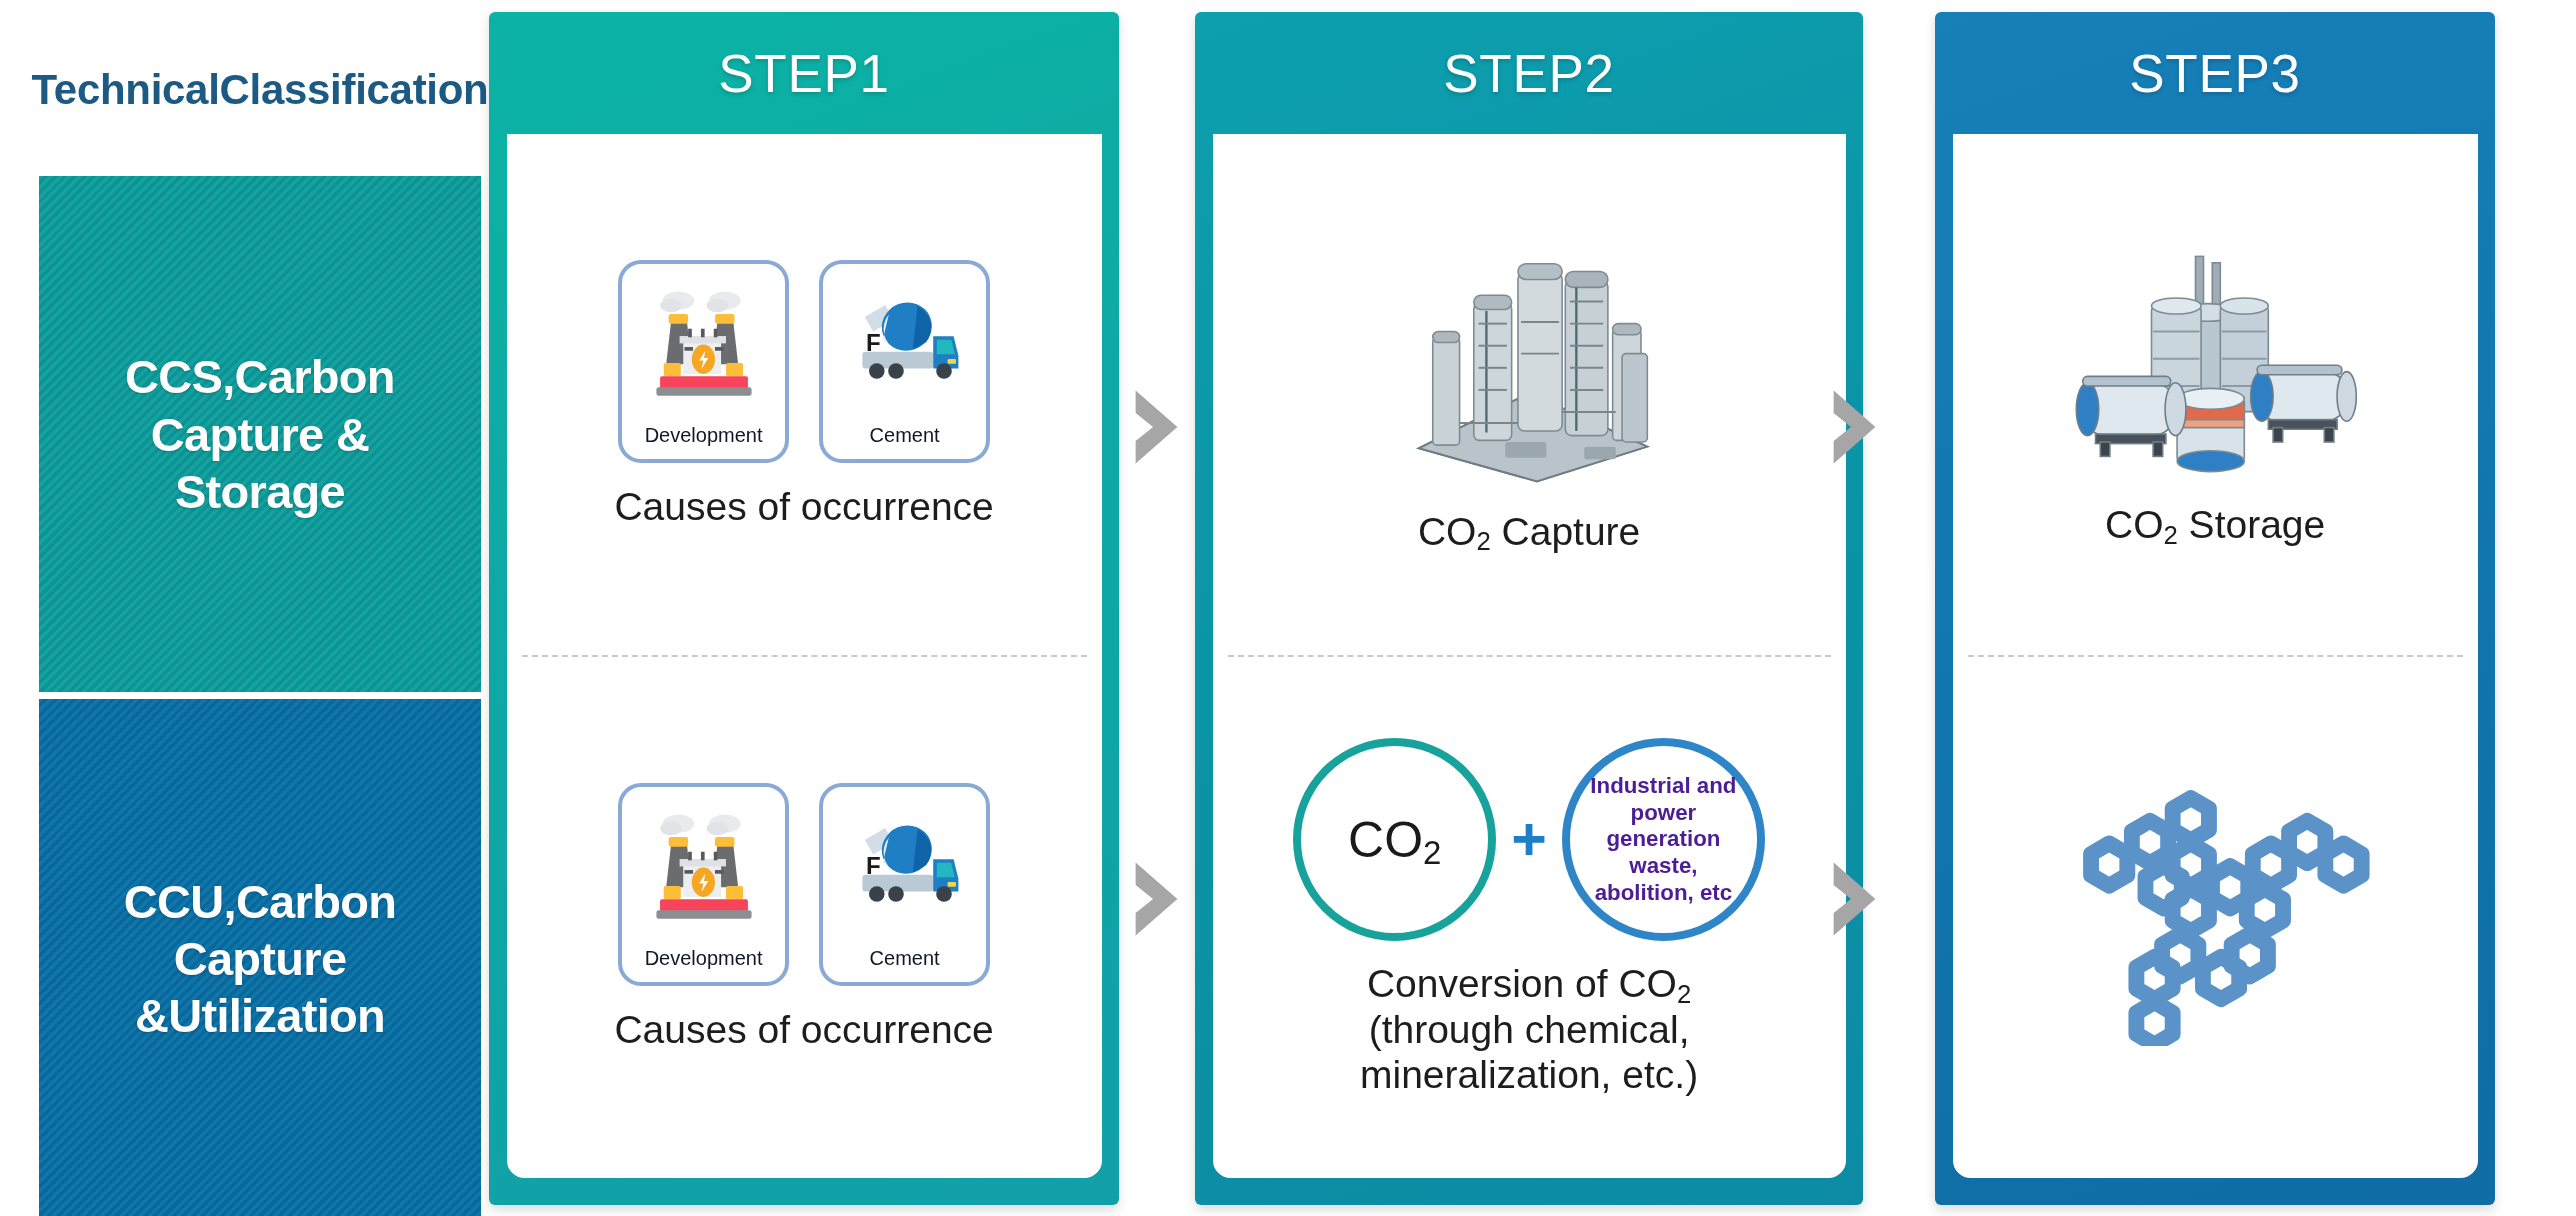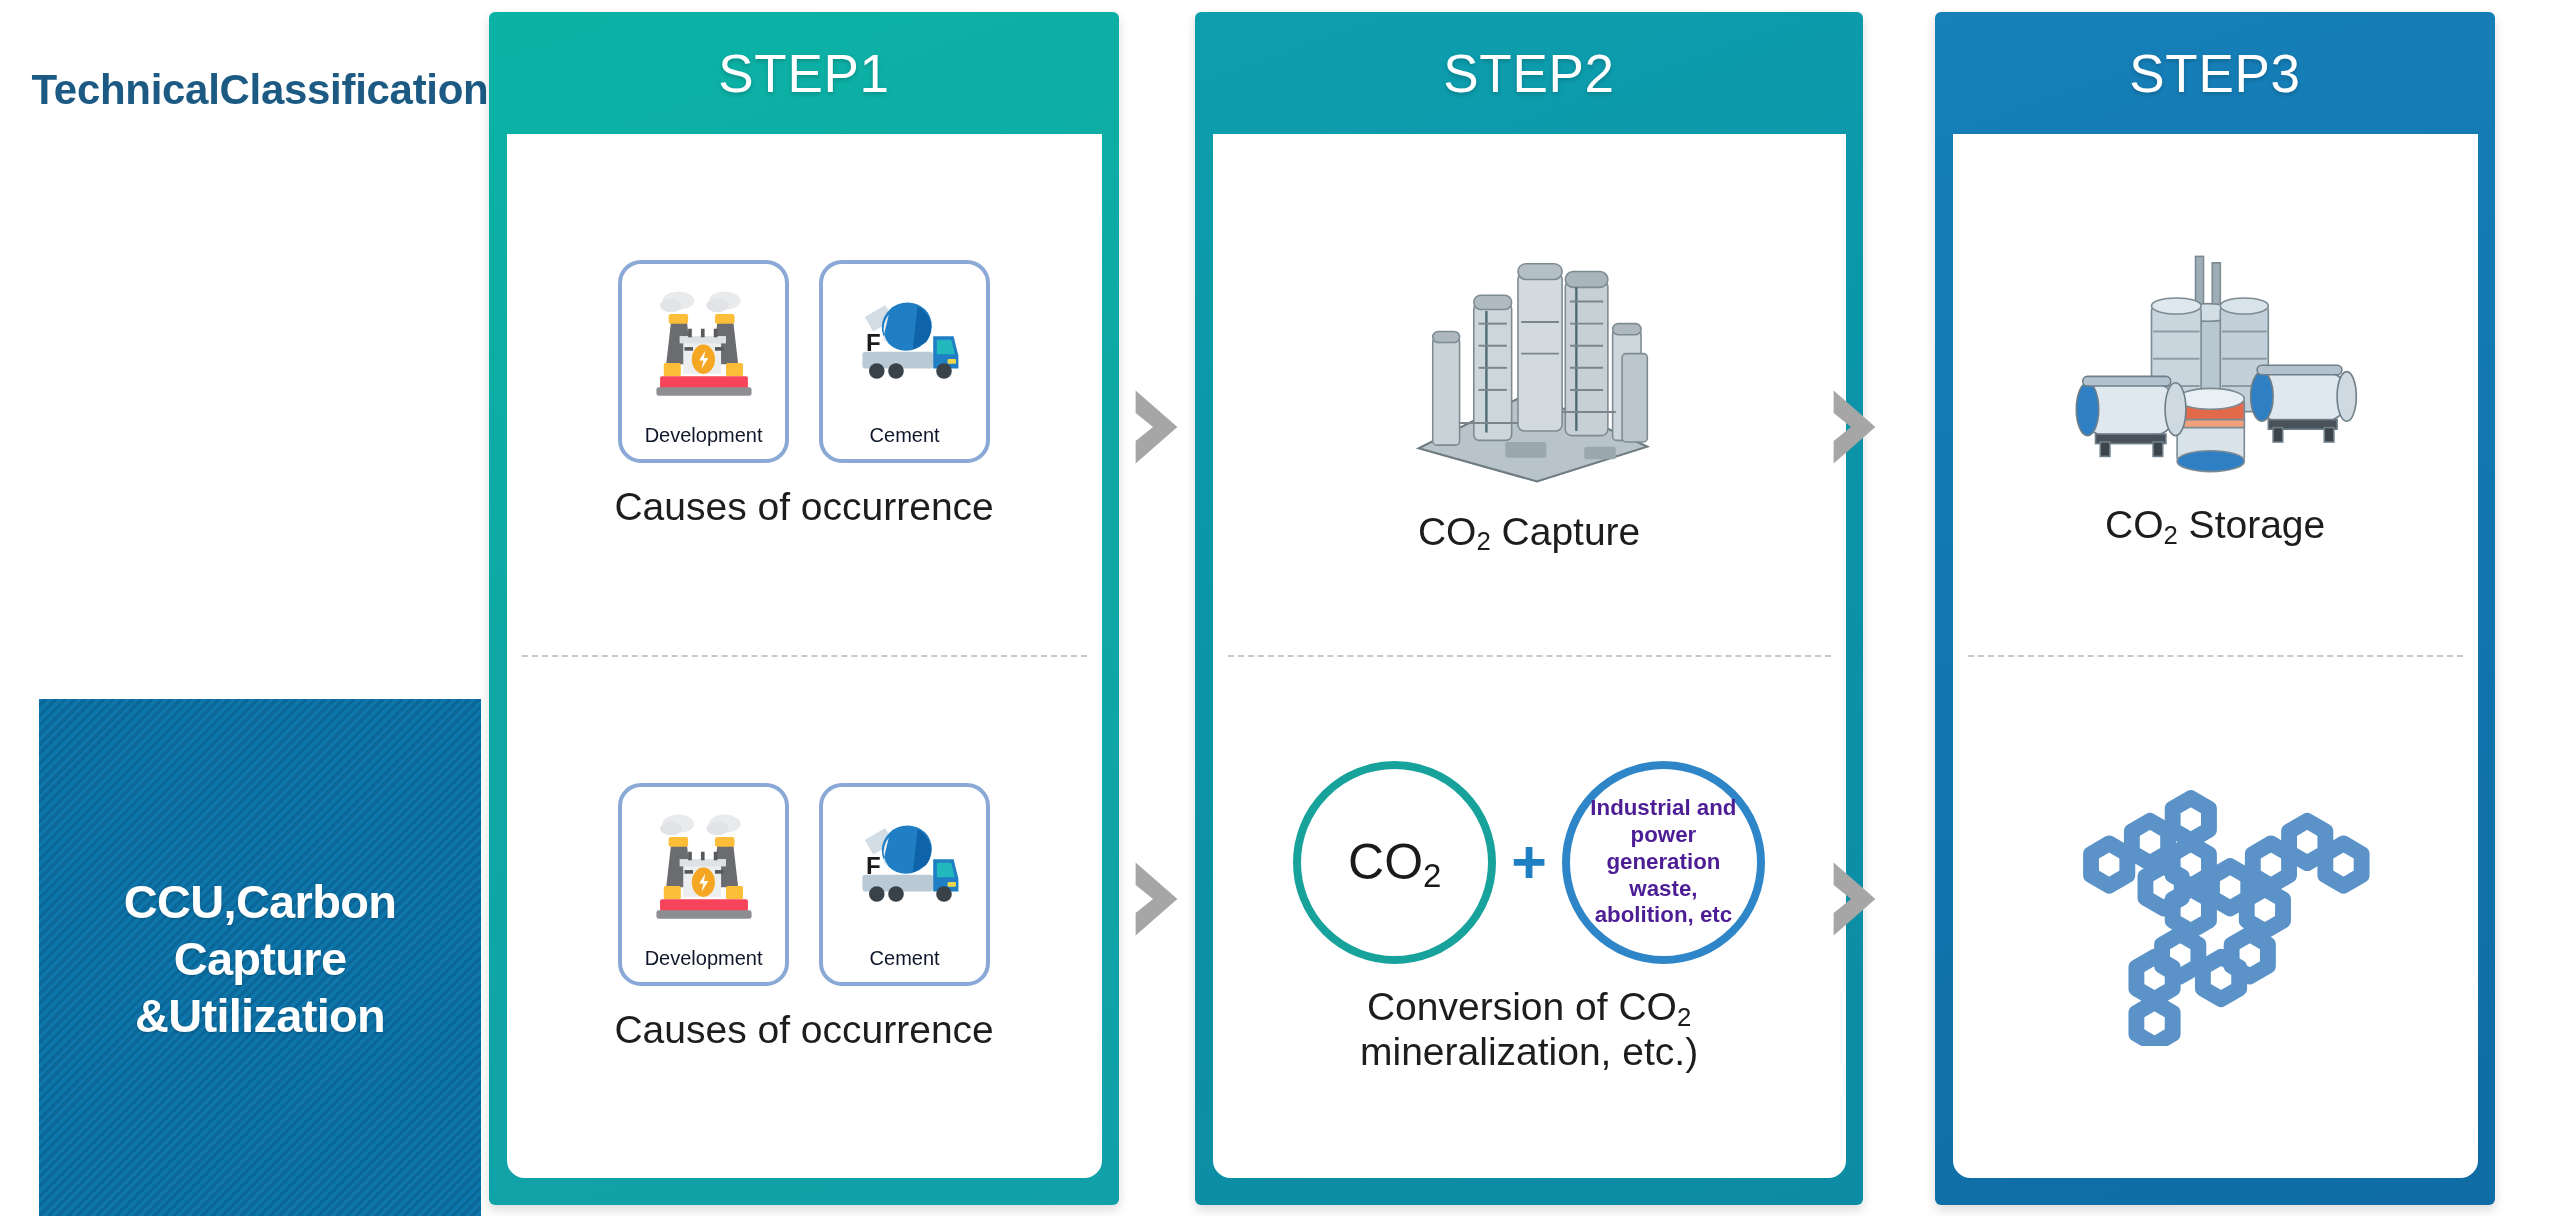--- a/index.html
+++ b/index.html
@@ -118,20 +118,27 @@
 </head>
 <body>
 
 <div id="classification-col">
 
   <div id="classification-title">
     <span>Technical</span>
     <span>Classification</span>
   </div>
 
+  <div id="class-block-ccs" class="class-block">
+    <div>
+      <span>CCS,Carbon</span>
+      <span>Capture &amp;</span>
+      <span>Storage</span>
+    </div>
+  </div>
 
   <div id="class-block-ccu" class="class-block">
     <div>
       <span>CCU,Carbon</span>
       <span>Capture</span>
       <span>&amp;Utilization</span>
     </div>
   </div>
 </div>
 
@@ -317,20 +324,21 @@
         <div class="circle" id="co2-circle">
           <span><span>CO</span><sub>2</sub></span>
         </div>
         <div id="plus-sign">+</div>
         <div class="circle" id="feedstock-circle">
           <span>Industrial and power generation waste, abolition, etc</span>
         </div>
       </div>
       <div class="row-caption">
         <span class="ln"><span>Conversion of CO</span><sub>2</sub></span>
+        <span class="ln">(through chemical,</span>
         <span class="ln">mineralization, etc.)</span>
       </div>
     </div>
 
   </div>
 </div>
 
 <div id="step-card-3" class="step-card">
   <div class="step-header">STEP3</div>
   <div class="step-body">

